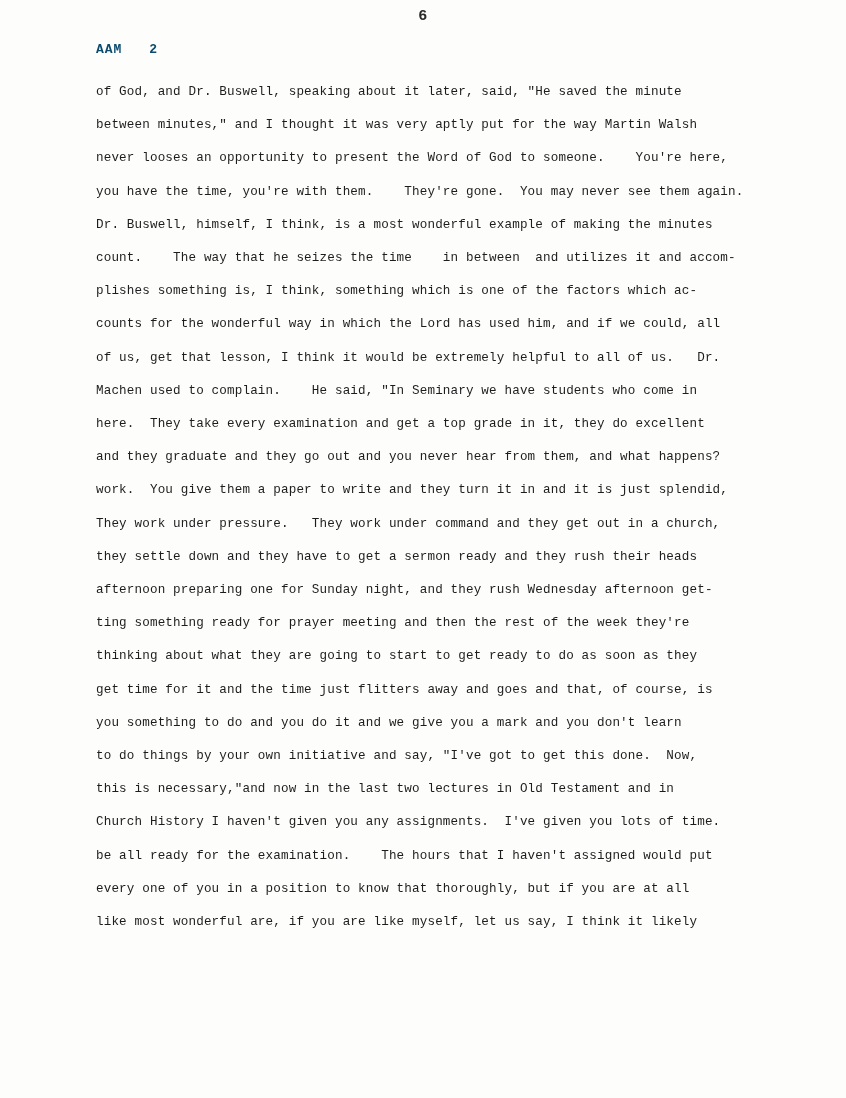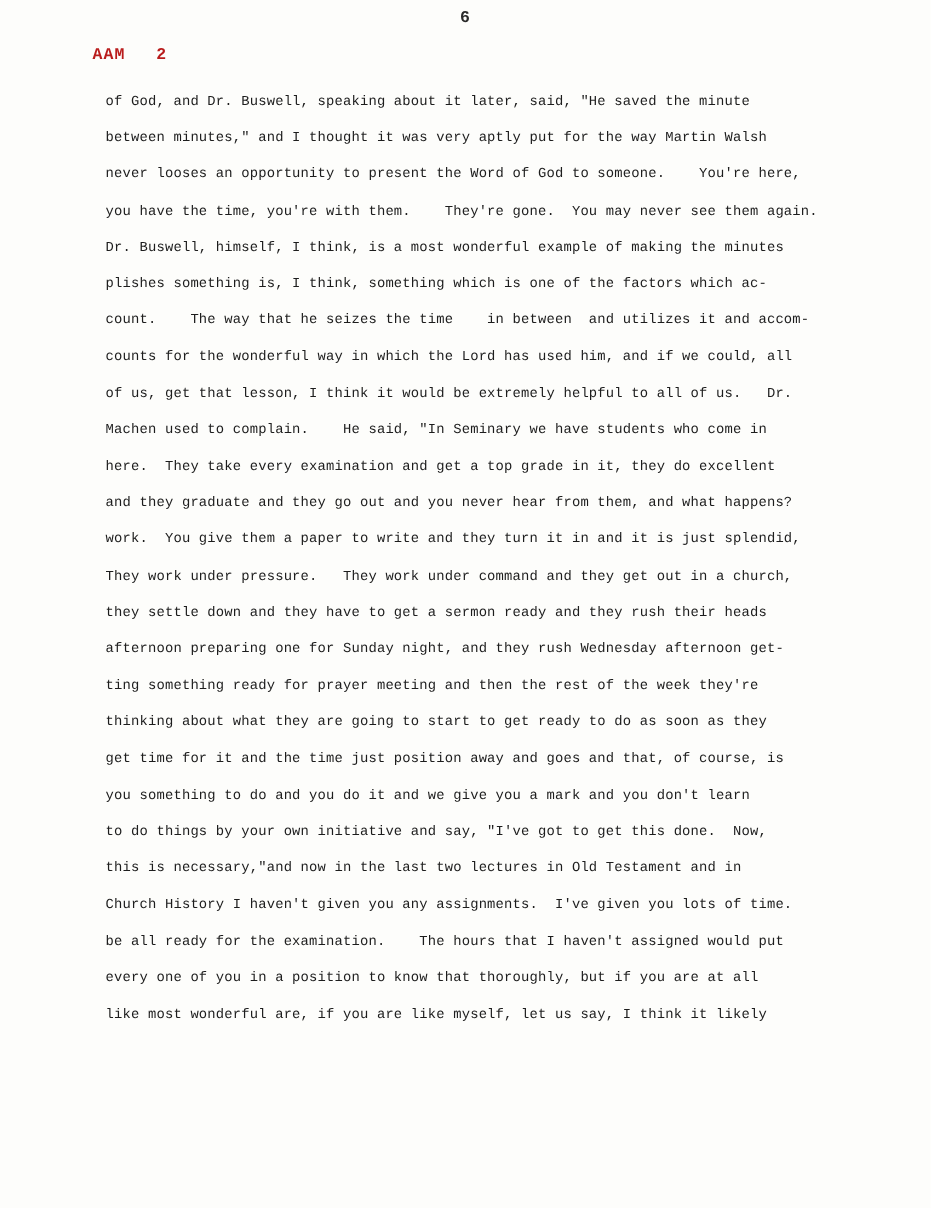--- a/index.html
+++ b/index.html
@@ -27,25 +27,25 @@
     width: 846px;
     text-align: center;
     font-size: 15px;
     font-weight: bold;
     letter-spacing: 0.5px;
     color: #2a2a2a;
   }
   .header-line {
     position: absolute;
     top: 42px;
-    left: 84px;
-    font-size: 15px;
+    left: 96px;
+    font-size: 13px;
     font-weight: bold;
     letter-spacing: 1px;
-    color: #b91c1c;
+    color: #0c4a6e;
   }
   .header-line .doc-id {
     margin-right: 18px;
   }
   .header-line .doc-num {
     font-weight: bold;
   }
   .body-text {
     position: absolute;
     top: 76px;
@@ -71,34 +71,34 @@
     <span class="doc-id">AAM</span>
     <span class="doc-num">2</span>
   </div>
 
   <div class="body-text">
     <div class="line">of God, and Dr. Buswell, speaking about it later, said, "He saved the minute</div>
     <div class="line">between minutes," and I thought it was very aptly put for the way Martin Walsh</div>
     <div class="line">never looses an opportunity to present the Word of God to someone.    You're here,</div>
     <div class="line">you have the time, you're with them.    They're gone.  You may never see them again.</div>
     <div class="line">Dr. Buswell, himself, I think, is a most wonderful example of making the minutes</div>
+    <div class="line">count.    The way that he seizes the time    in between  and utilizes it and accom-</div>
     <div class="line">plishes something is, I think, something which is one of the factors which ac-</div>
-    <div class="line">count.    The way that he seizes the time    in between  and utilizes it and accom-</div>
     <div class="line">counts for the wonderful way in which the Lord has used him, and if we could, all</div>
     <div class="line">of us, get that lesson, I think it would be extremely helpful to all of us.   Dr.</div>
     <div class="line">Machen used to complain.    He said, "In Seminary we have students who come in</div>
     <div class="line">here.  They take every examination and get a top grade in it, they do excellent</div>
     <div class="line">and they graduate and they go out and you never hear from them, and what happens?</div>
     <div class="line">work.  You give them a paper to write and they turn it in and it is just splendid,</div>
     <div class="line">They work under pressure.   They work under command and they get out in a church,</div>
     <div class="line">they settle down and they have to get a sermon ready and they rush their heads</div>
     <div class="line">afternoon preparing one for Sunday night, and they rush Wednesday afternoon get-</div>
     <div class="line">ting something ready for prayer meeting and then the rest of the week they're</div>
     <div class="line">thinking about what they are going to start to get ready to do as soon as they</div>
-    <div class="line">get time for it and the time just position away and goes and that, of course, is</div>
+    <div class="line">get time for it and the time just flitters away and goes and that, of course, is</div>
     <div class="line">you something to do and you do it and we give you a mark and you don't learn</div>
     <div class="line">to do things by your own initiative and say, "I've got to get this done.  Now,</div>
     <div class="line">this is necessary,"and now in the last two lectures in Old Testament and in</div>
     <div class="line">Church History I haven't given you any assignments.  I've given you lots of time.</div>
     <div class="line">be all ready for the examination.    The hours that I haven't assigned would put</div>
     <div class="line">every one of you in a position to know that thoroughly, but if you are at all</div>
     <div class="line">like most wonderful are, if you are like myself, let us say, I think it likely</div>
   </div>
 
 </div>

